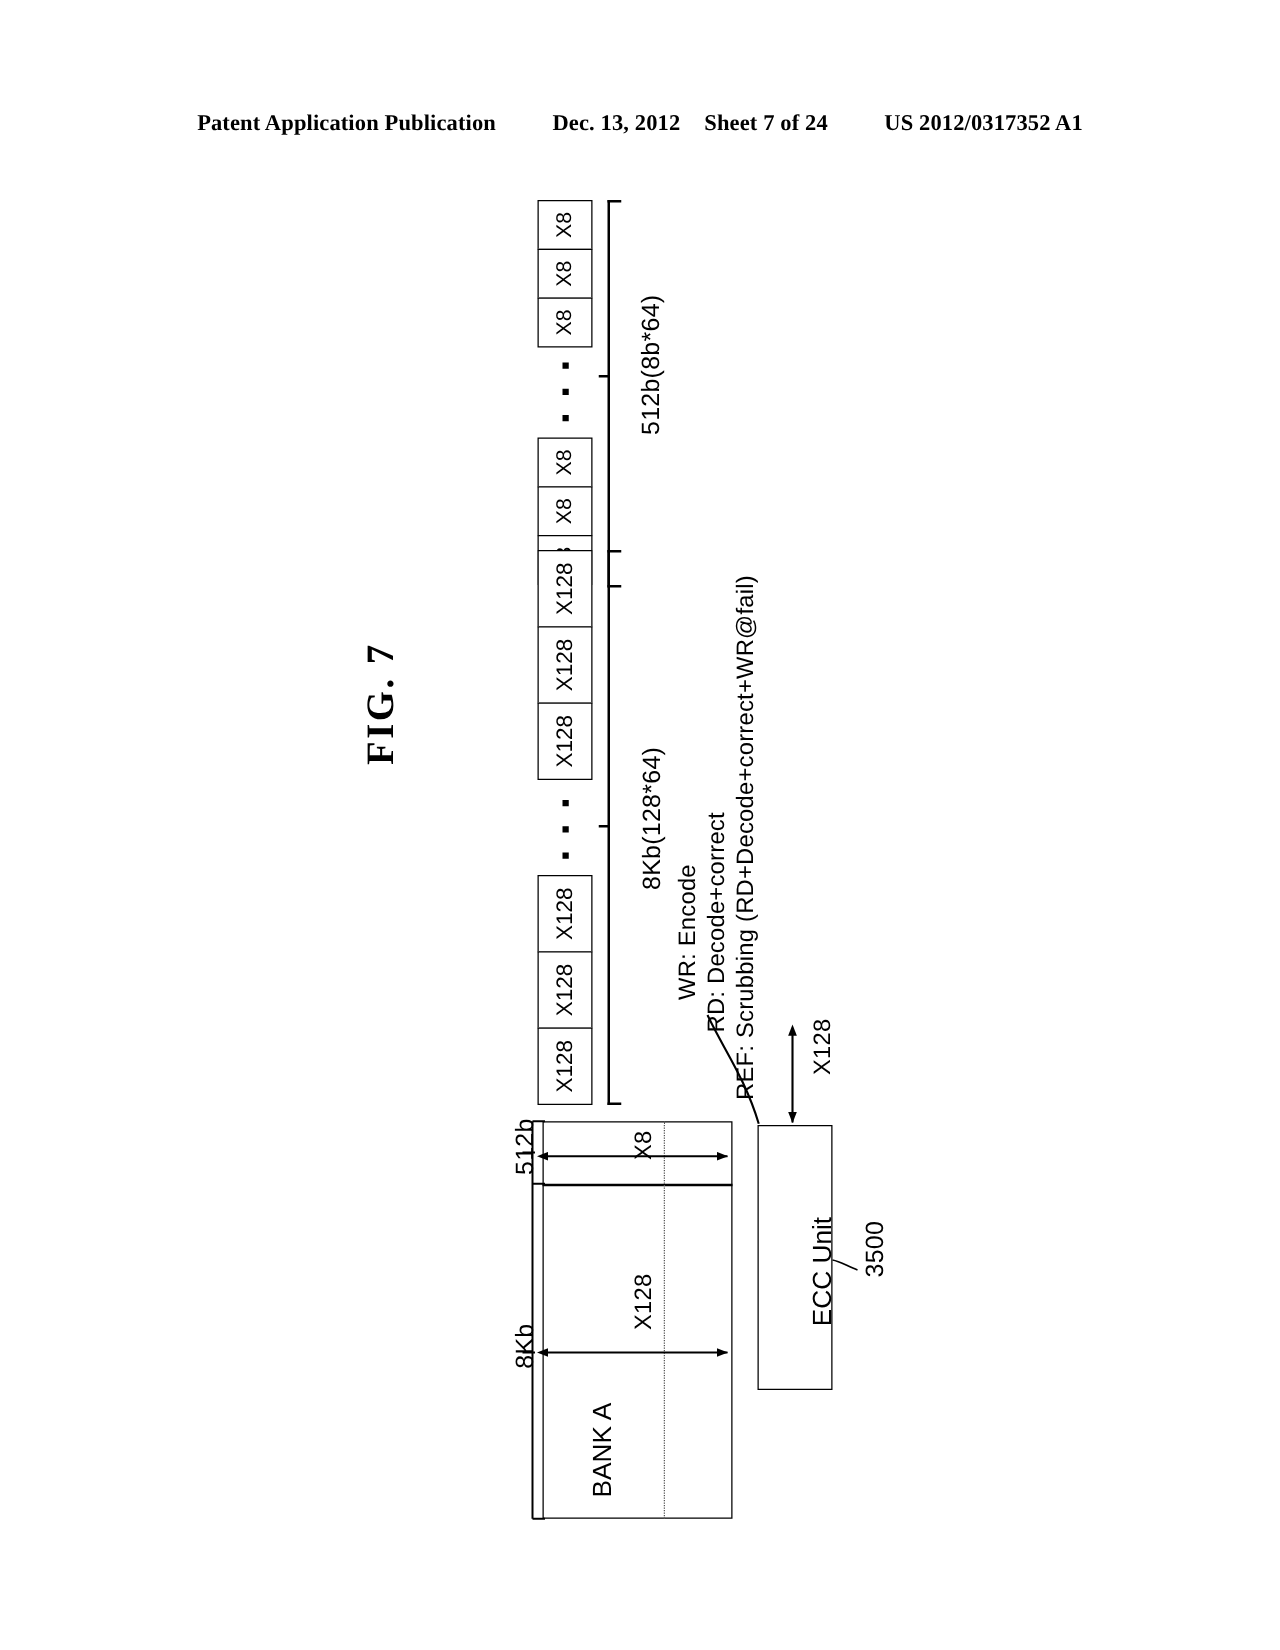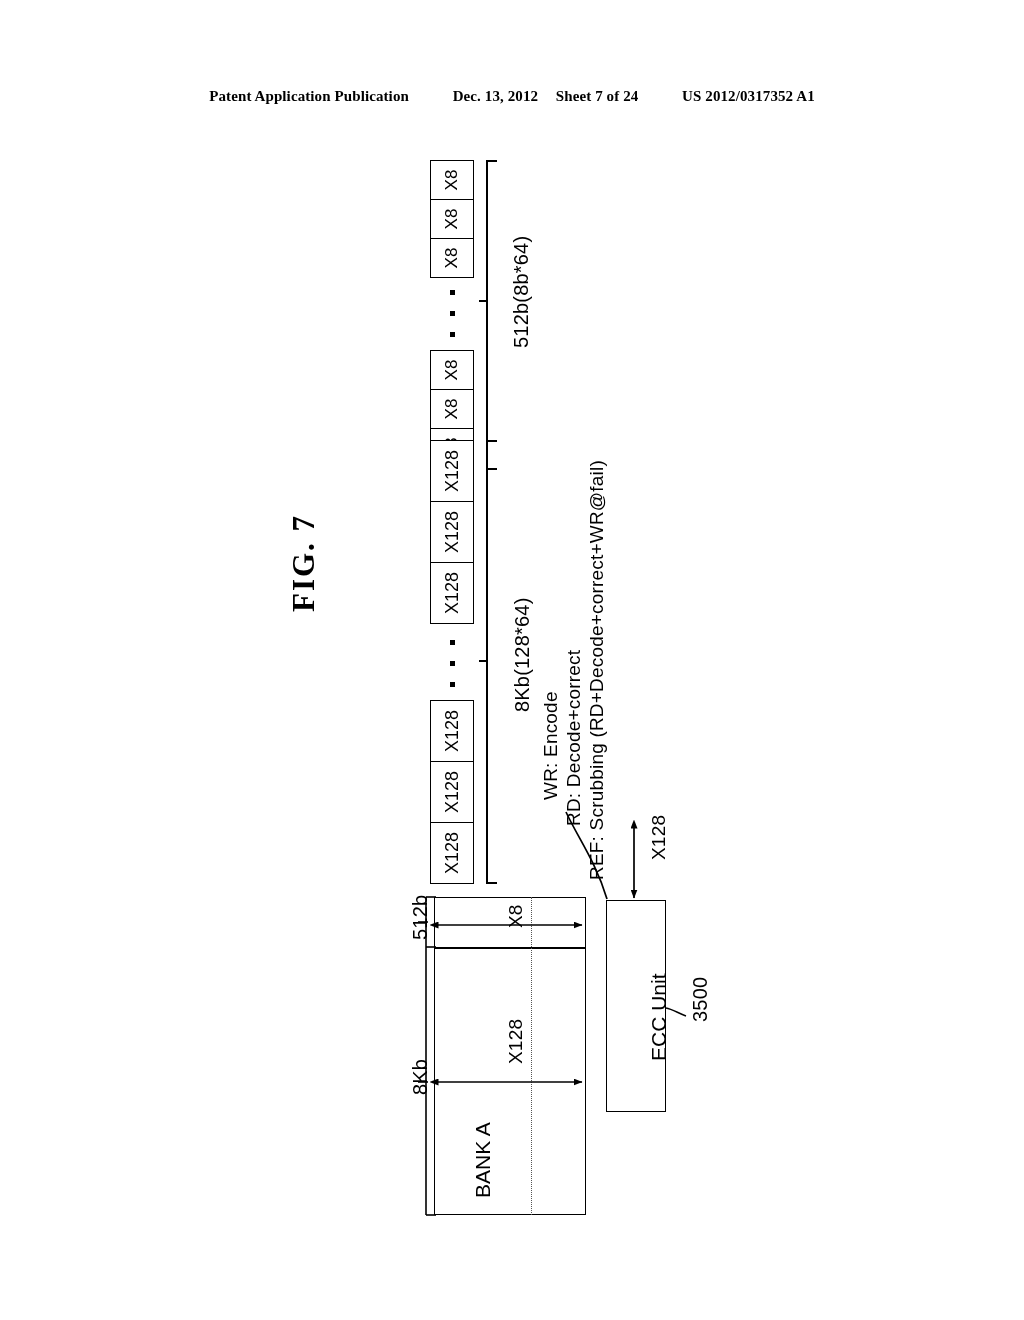--- a/index.html
+++ b/index.html
@@ -18,21 +18,21 @@
 
   
   #pub-header {
     position: absolute;
     top: 88px;
     left: 0;
     width: 1024px;
     text-align: center;
     font-family: "Liberation Serif", serif;
     font-weight: bold;
-    font-size: 15px;
+    font-size: 18px;
     letter-spacing: 0.1px;
     white-space: nowrap;
   }
   #pub-header span { display: inline-block; }
   .hdr-gap-1 { width: 36px; }
   .hdr-gap-2 { width: 10px; }
   .hdr-gap-3 { width: 36px; }
 
   
   #fig-title {

